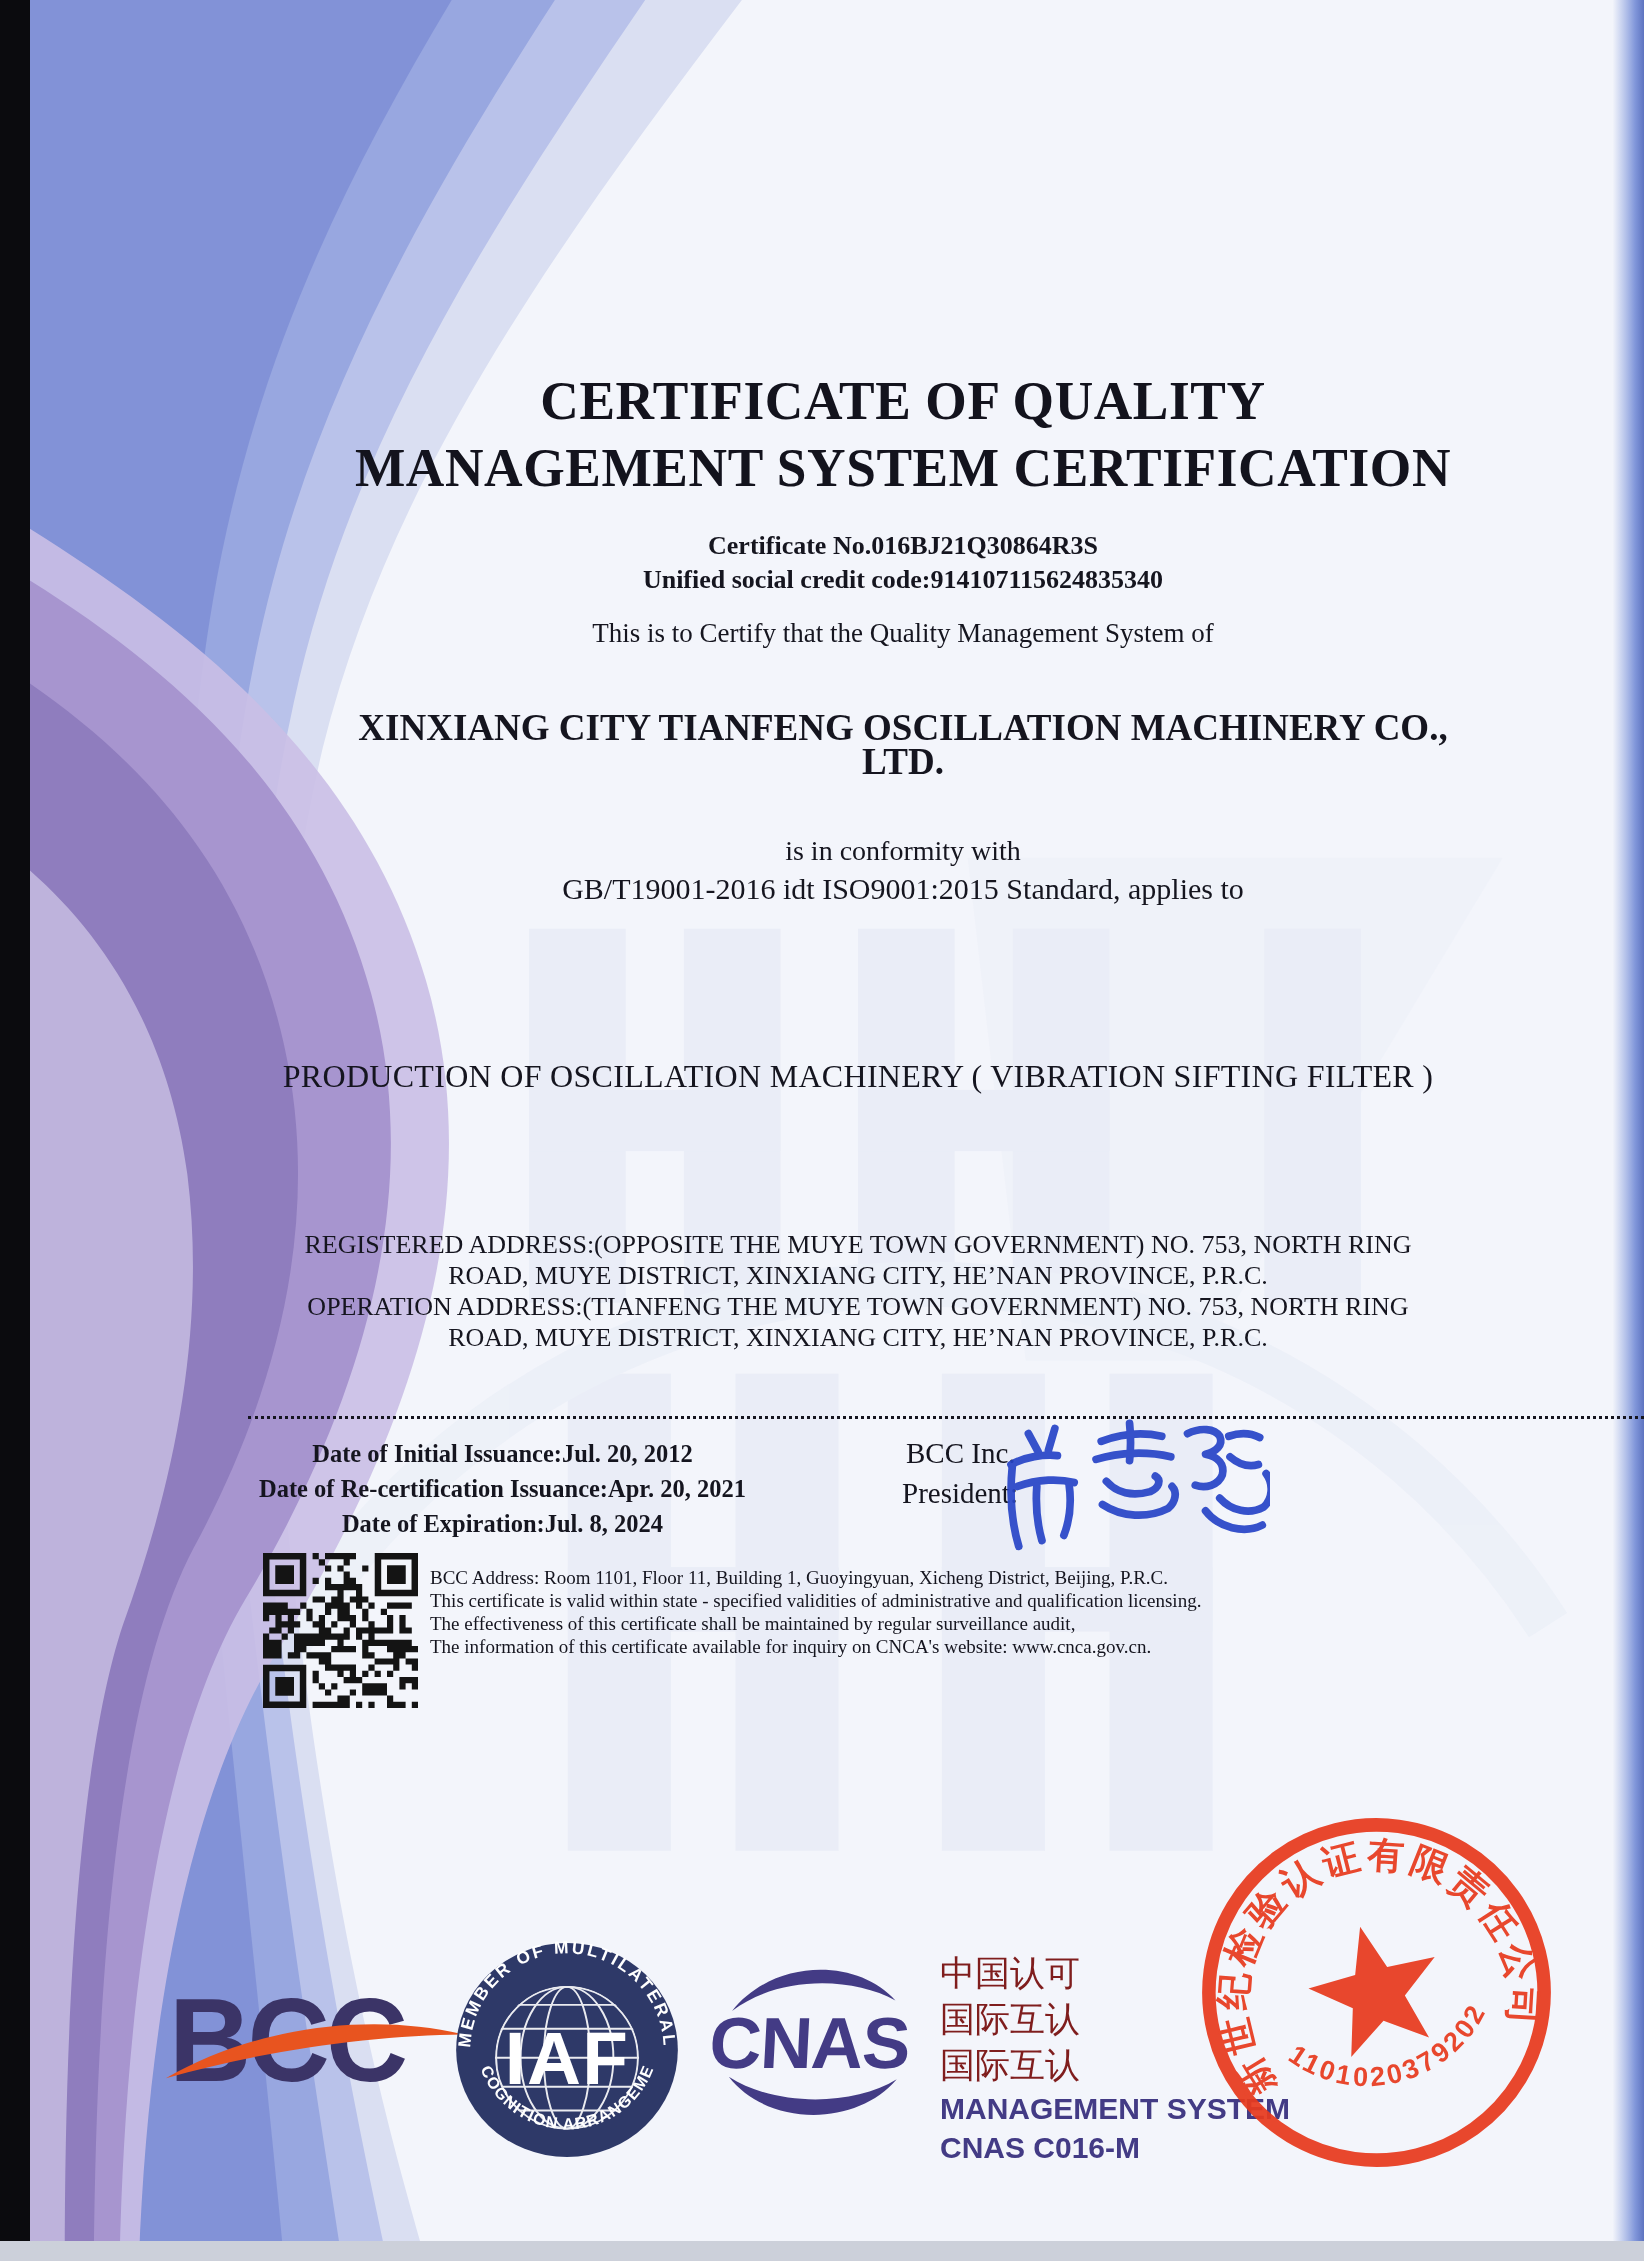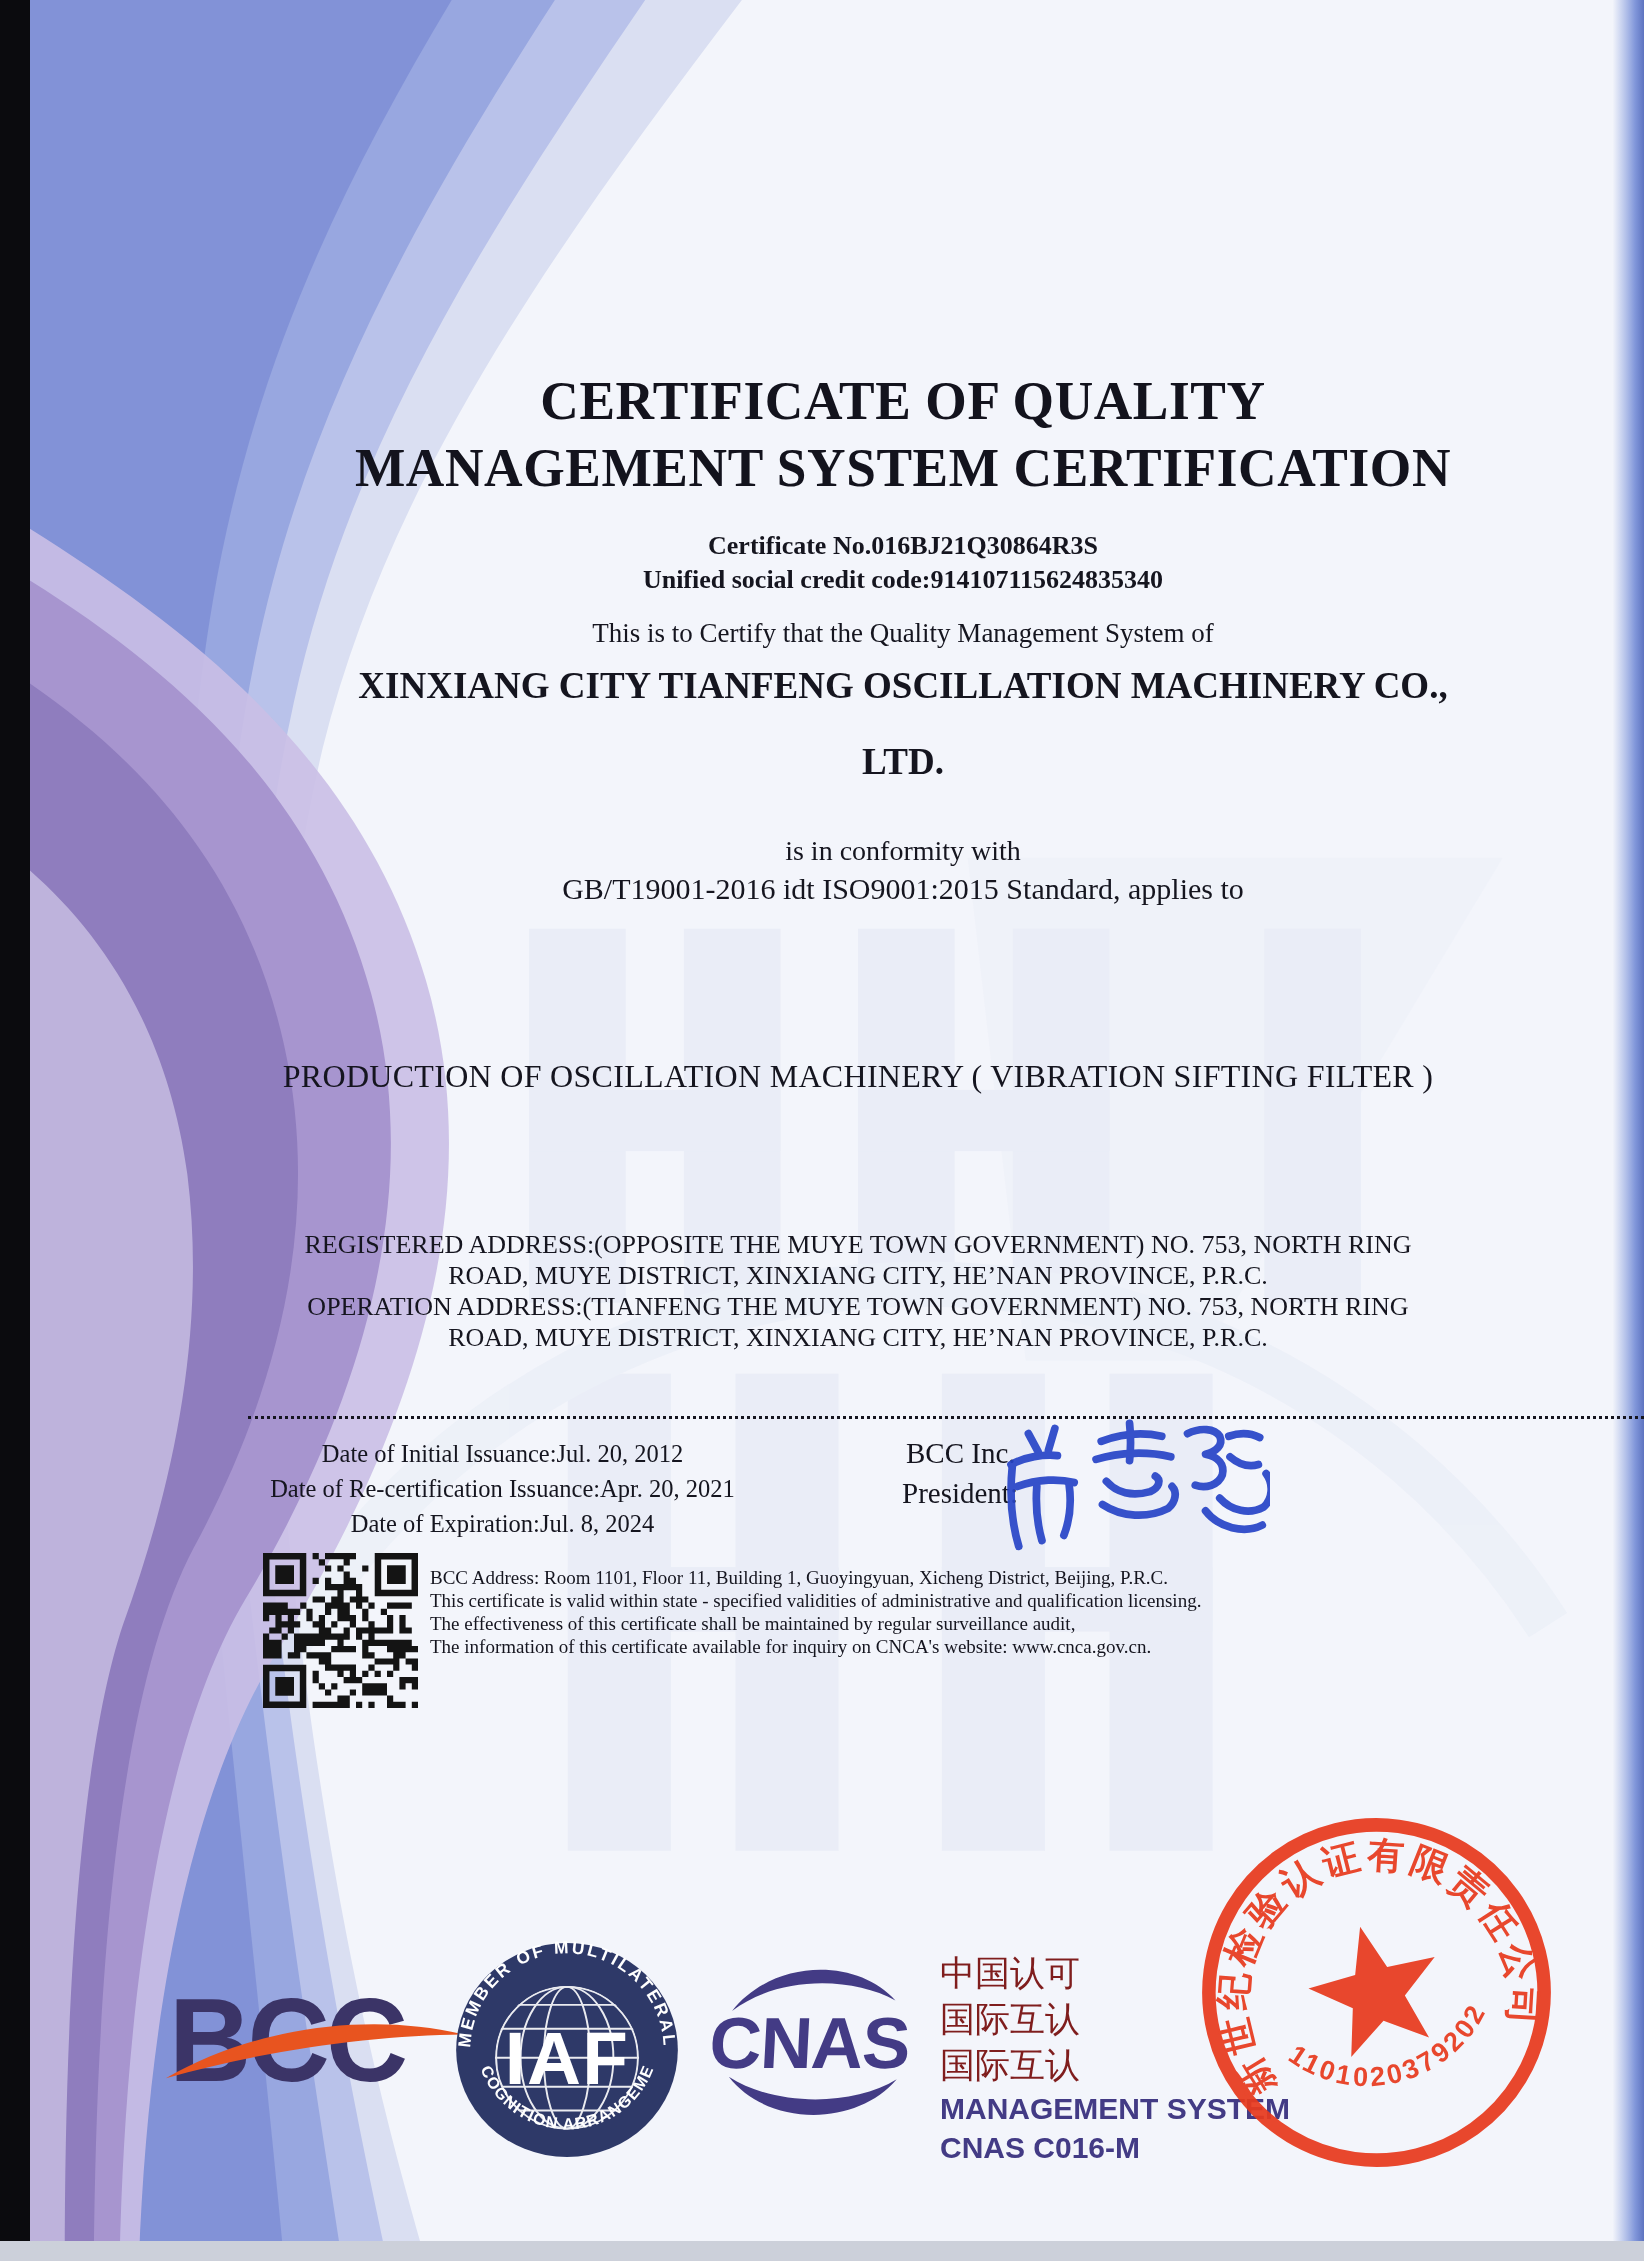--- a/index.html
+++ b/index.html
@@ -15,21 +15,21 @@
   .lane1330{left:213px;width:1290px;text-align:center;}
   .title{font-weight:bold;font-size:55px;letter-spacing:0.6px;transform:scaleX(.97);color:#13131d;}
   .meta{font-weight:bold;font-size:26px;}
   .certify{font-size:27px;}
   .company{font-weight:bold;font-size:37px;letter-spacing:0;}
   .conform{font-size:28px;}
   .standard{font-size:30px;}
   .scope{font-size:32px;letter-spacing:0.3px;}
   .addr{font-size:26px;line-height:31px;}
   .dotline{border-top:3.9px dotted #15151f;height:0;}
-  .dates{font-size:24.5px;line-height:35px;text-align:center;}
+  .dates{font-size:24.5px;line-height:35px;text-align:center;font-weight:bold;}
   .issuerline{font-size:29px;}
   .fineprint{font-size:19px;line-height:23px;}
   .cn-col{font-size:35px;line-height:46px;color:#7f1d1d;font-family:"Liberation Sans",sans-serif;text-align:right;}
   .cnas-en{font-family:"Liberation Sans",sans-serif;font-weight:bold;font-size:30px;color:#433b85;}
   .bcc-word{font-family:"Liberation Sans",sans-serif;font-weight:900;font-size:114px;line-height:114px;
     color:#3b3467;letter-spacing:-3.9px;transform:scaleY(1.04);}
   .edge-left{left:0;top:0;width:30px;height:2241px;background:#0b0b0e;}
   .edge-bottom{left:0;top:2241px;width:1645px;height:20.6px;background:#ccd0da;}
 </style>
 </head>
@@ -78,21 +78,21 @@
 <div class="abs edge-bottom"></div>
 
 <div class="abs lane1400 title" style="top:369px">CERTIFICATE OF QUALITY</div>
 <div class="abs lane1400 title" style="top:436px">MANAGEMENT SYSTEM CERTIFICATION</div>
 
 <div class="abs lane1400 meta" style="top:531px">Certificate No.016BJ21Q30864R3S</div>
 <div class="abs lane1400 meta" style="top:565px">Unified social credit code:914107115624835340</div>
 
 <div class="abs lane1400 certify" style="top:618px">This is to Certify that the Quality Management System of</div>
 
-<div class="abs lane1400 company" style="top:664px">XINXIANG CITY TIANFENG OSCILLATION MACHINERY CO.,</div>
+<div class="abs lane1400 company" style="top:706px">XINXIANG CITY TIANFENG OSCILLATION MACHINERY CO.,</div>
 <div class="abs lane1400 company" style="top:740px">LTD.</div>
 
 <div class="abs lane1400 conform" style="top:835px">is in conformity with</div>
 <div class="abs lane1400 standard" style="top:872px">GB/T19001-2016 idt ISO9001:2015 Standard, applies to</div>
 
 <div class="abs lane1330 scope" style="top:1058px">PRODUCTION OF OSCILLATION MACHINERY ( VIBRATION SIFTING FILTER )</div>
 
 <div class="abs lane1330 addr" style="top:1229px">
   <div>REGISTERED ADDRESS:(OPPOSITE THE MUYE TOWN GOVERNMENT) NO. 753, NORTH RING</div>
   <div>ROAD, MUYE DISTRICT, XINXIANG CITY, HE’NAN PROVINCE, P.R.C.</div>

